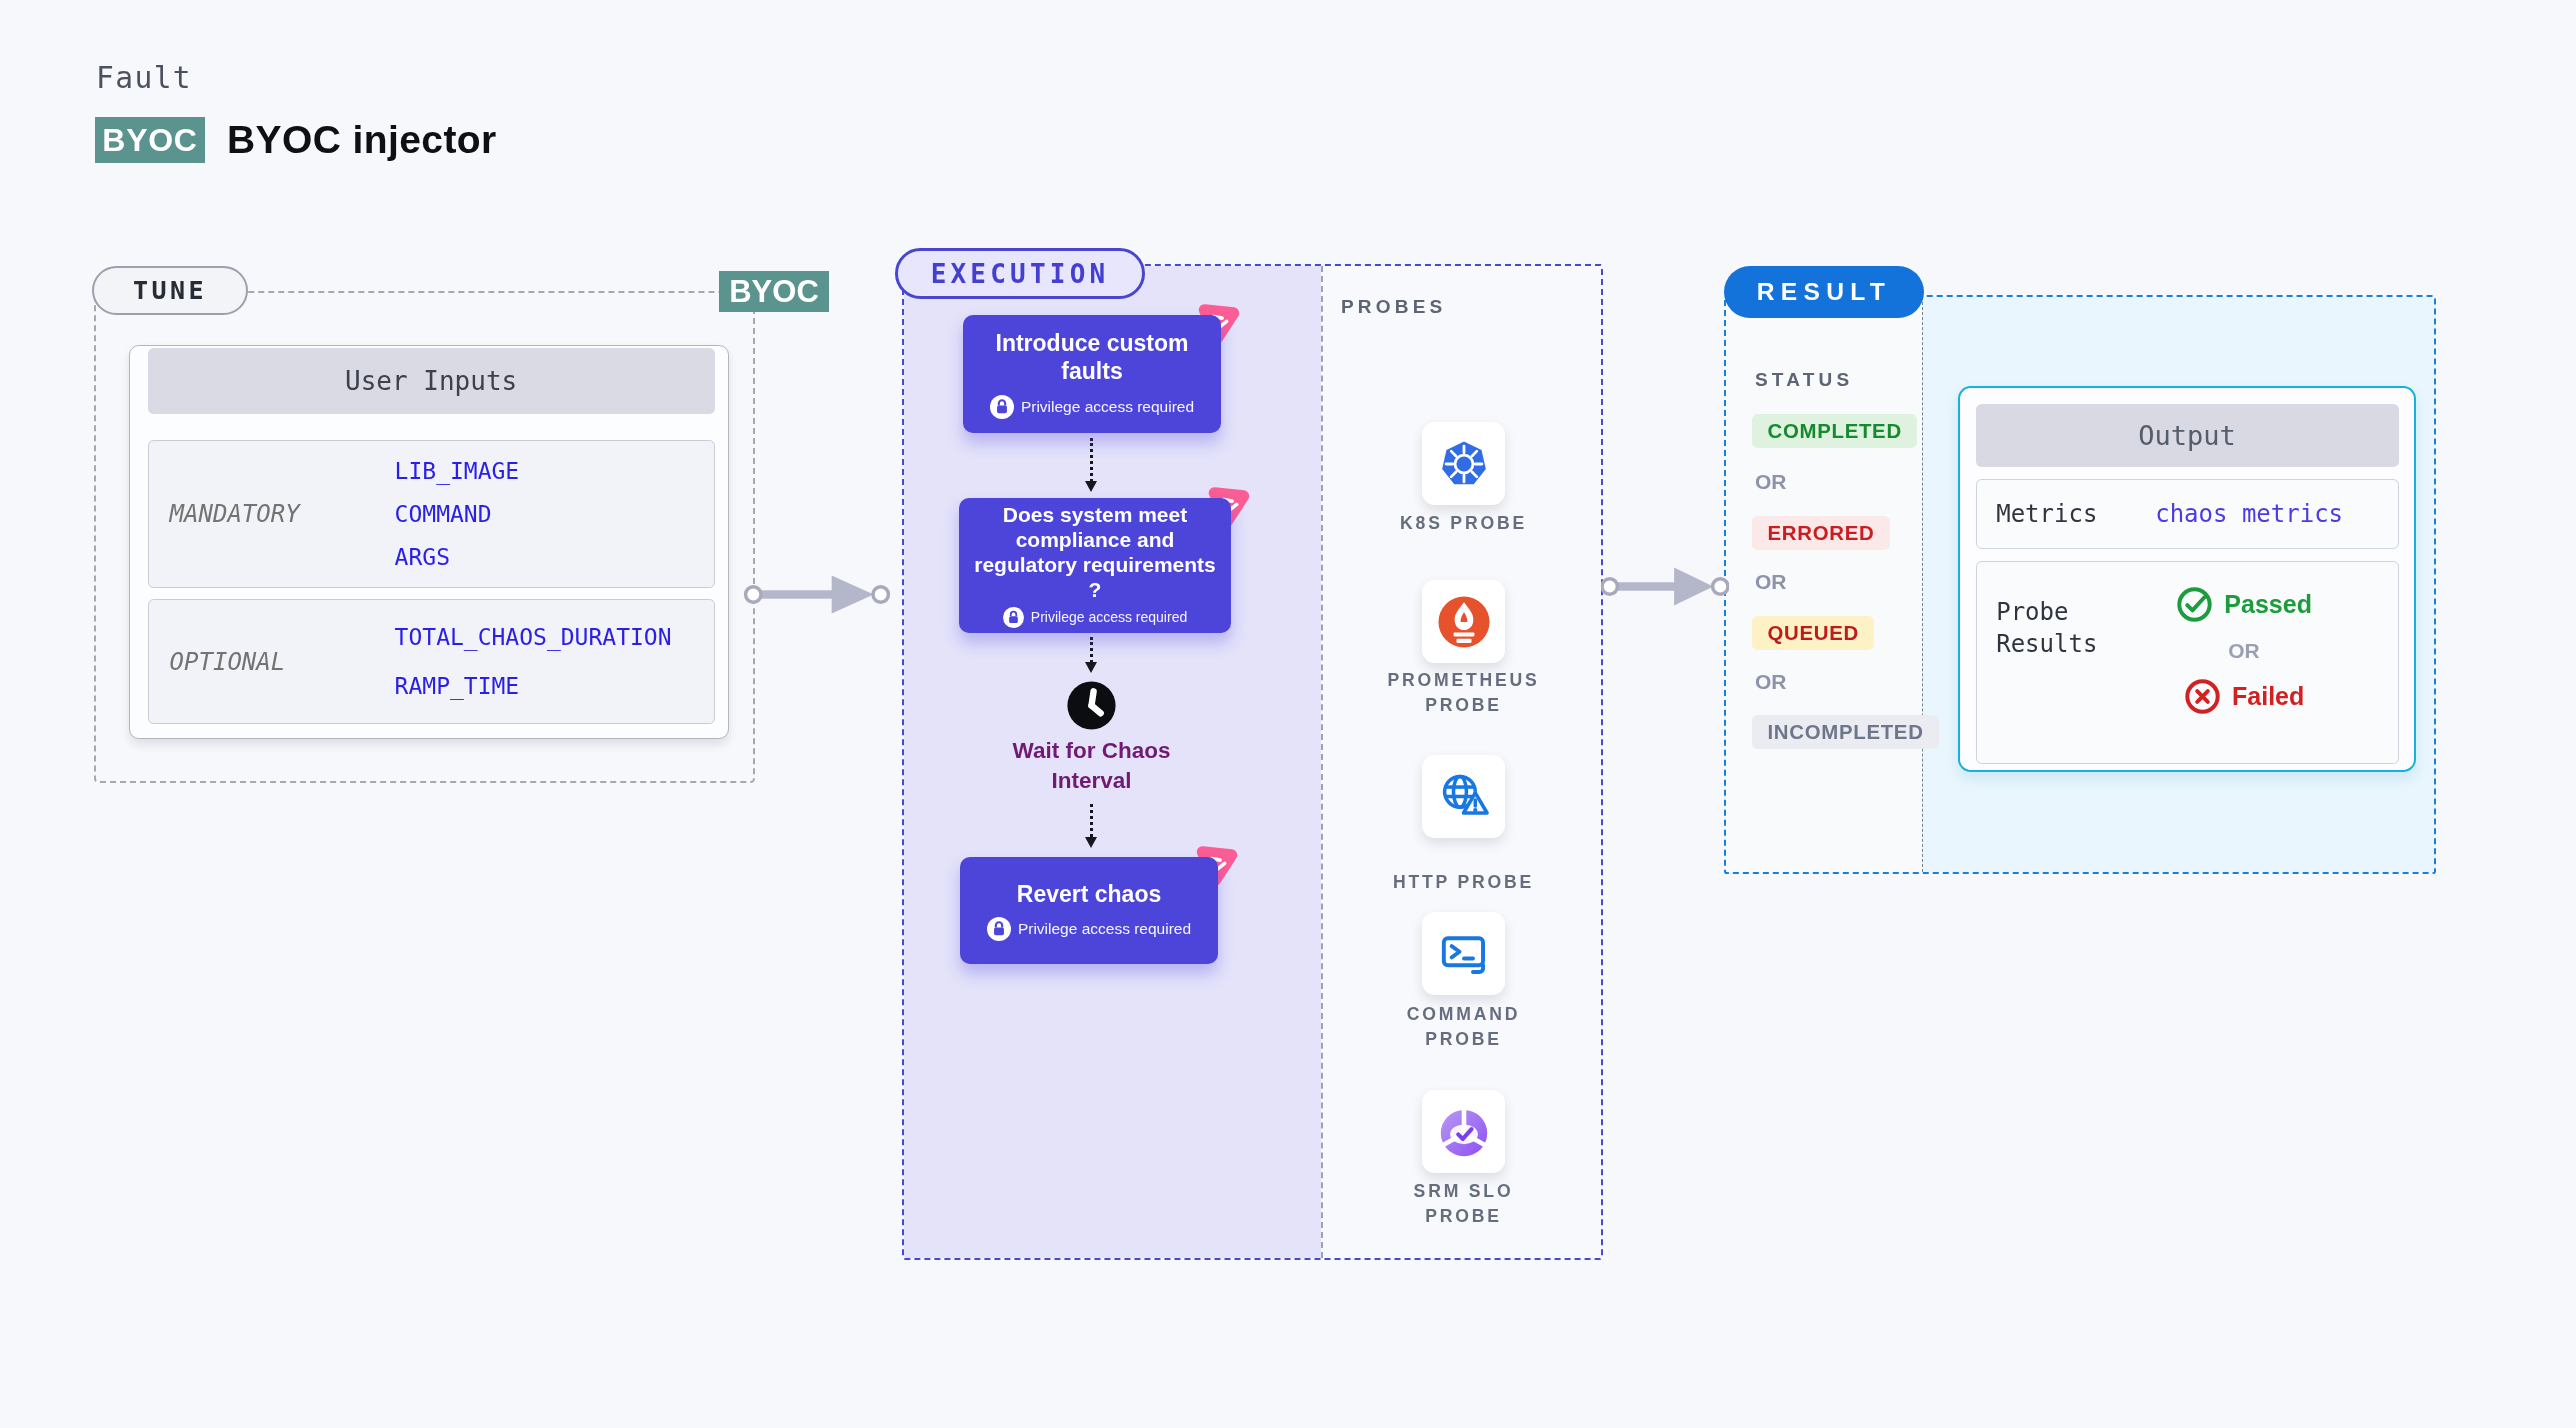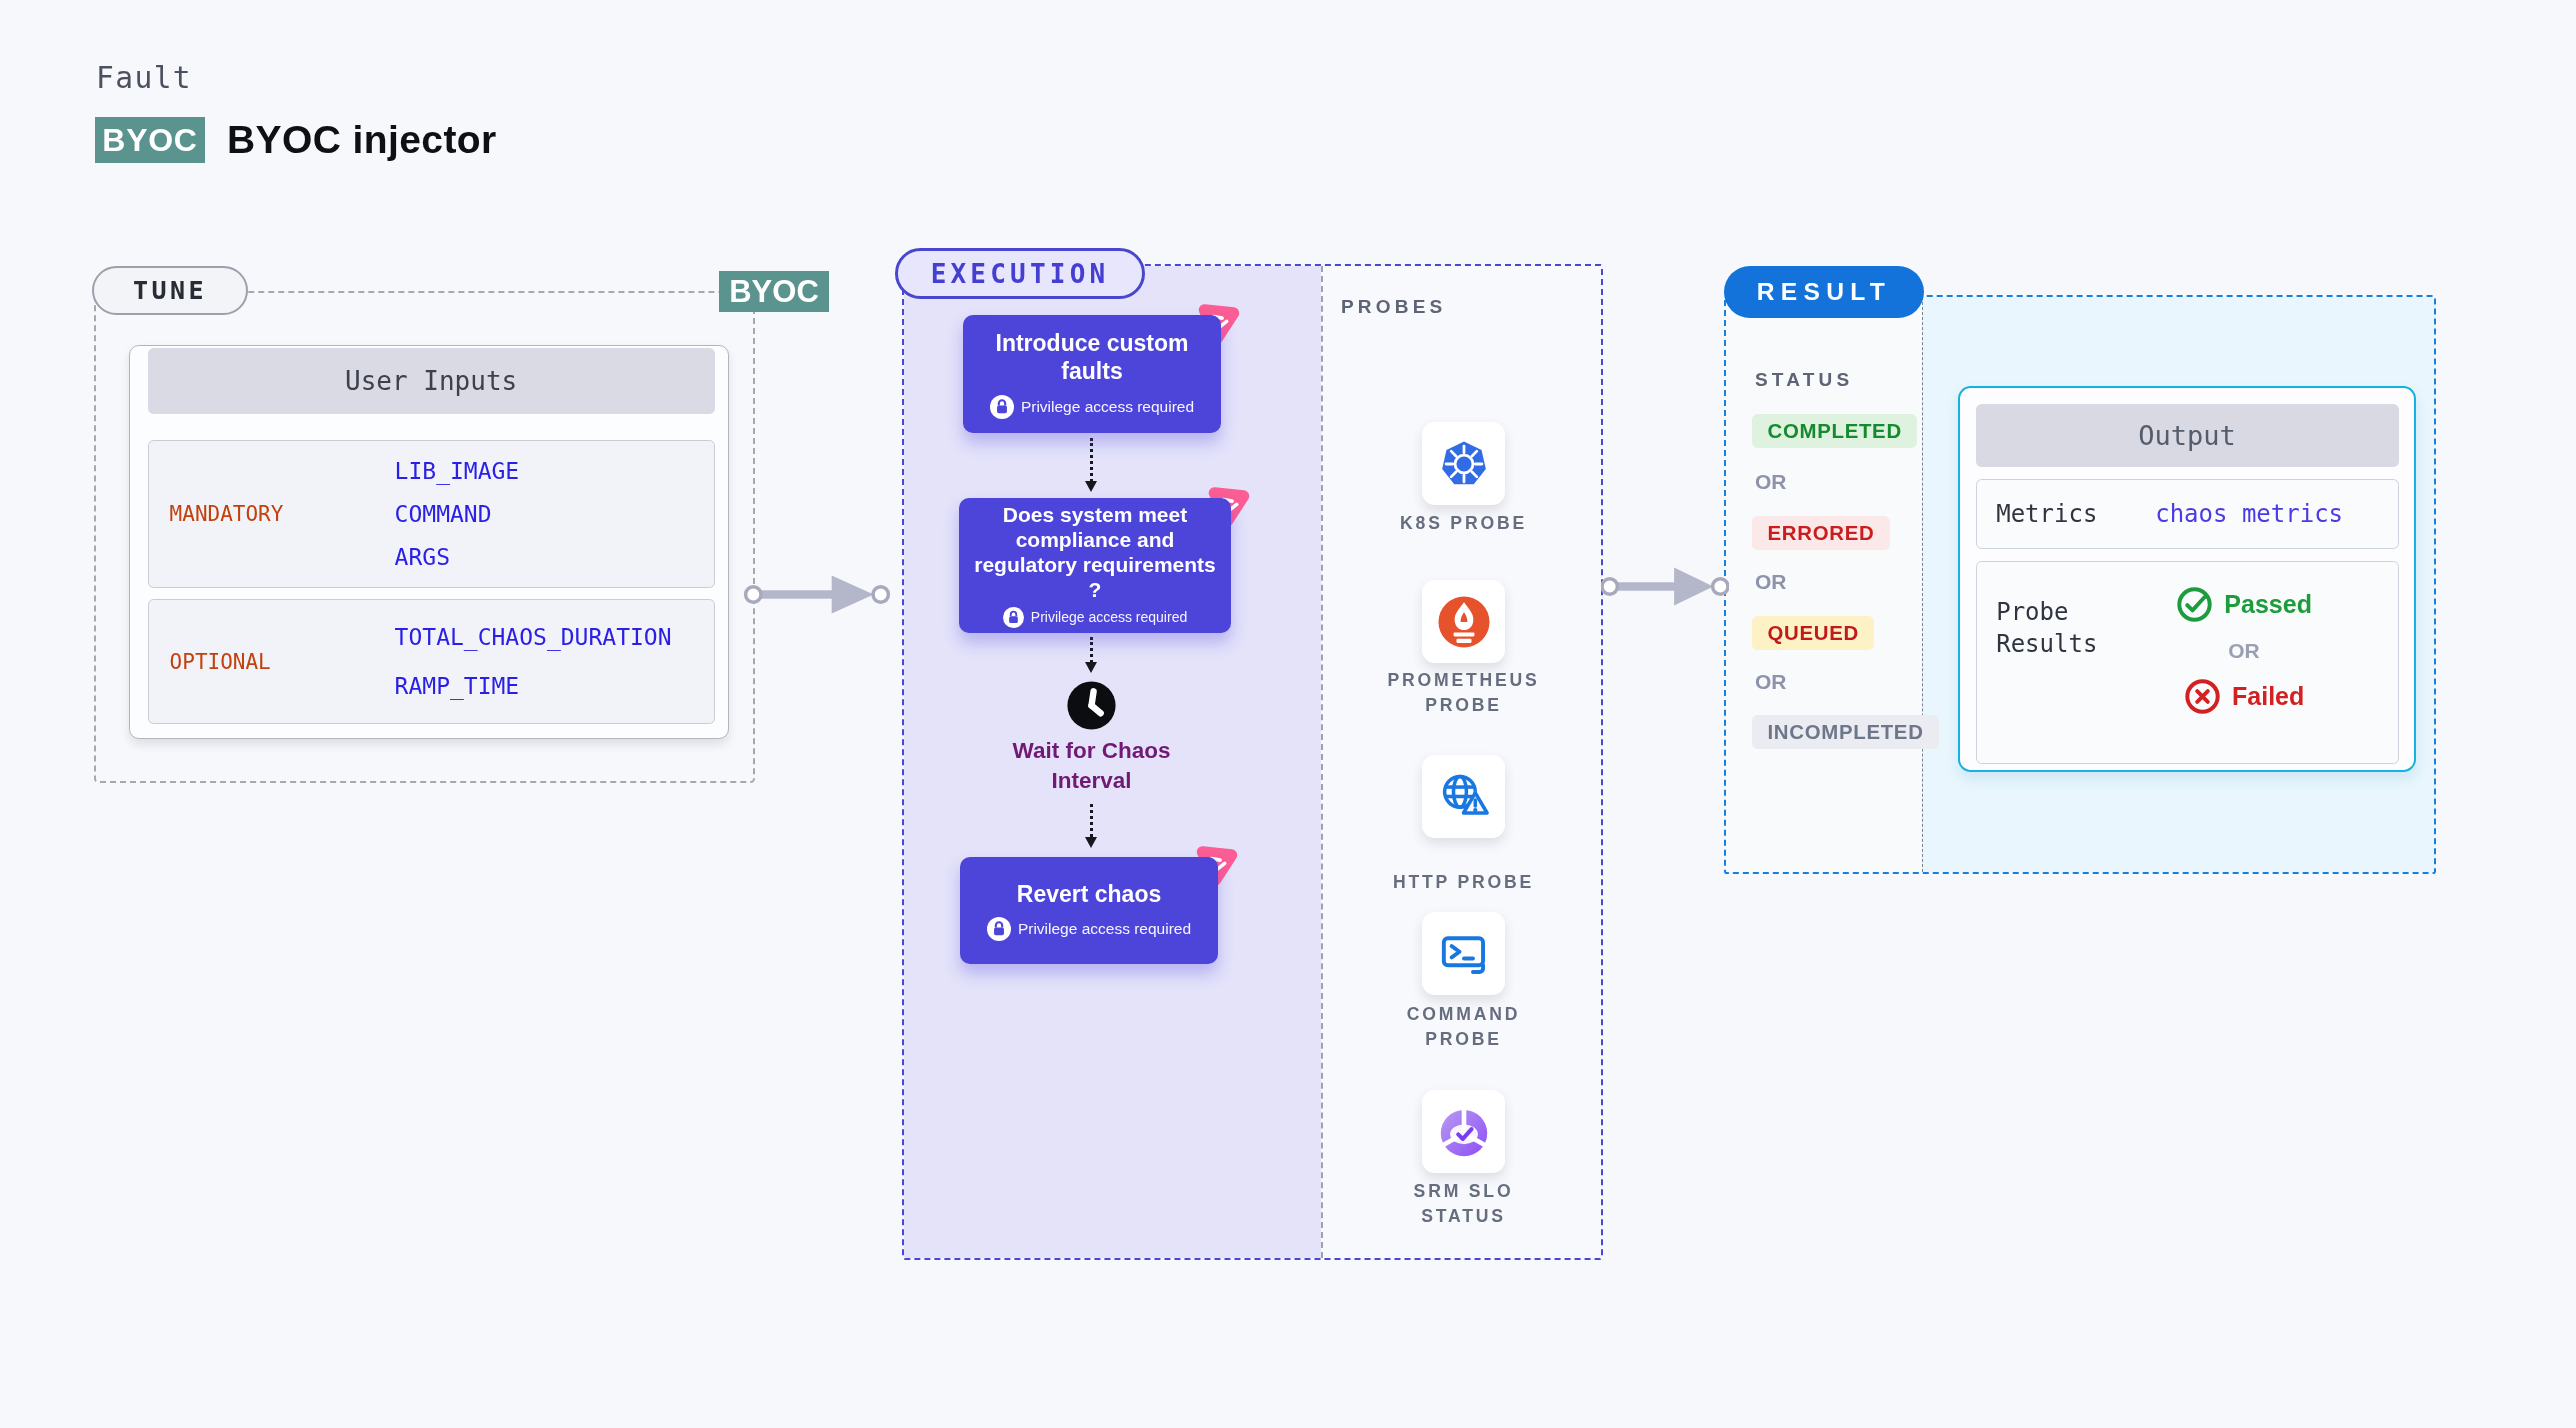--- a/index.html
+++ b/index.html
@@ -37,21 +37,21 @@
     color:#fff; font-weight:800; font-size:31px; }
   .ui-card { left:129px; top:345px; width:600px; height:394px; background:#fcfdfe;
     border:1.4px solid #b0b5c0; border-radius:9.9px; box-shadow:0 5.6px 9.9px rgba(15,23,42,.10); }
   .ui-header { left:17.6px; top:2px; width:567px; height:66px; background:#d9dae3; border-radius:5.6px;
     display:flex; align-items:center; justify-content:center;
     font-size:26px; color:#3c414d; }
   .param-group { left:17.6px; width:567px; background:#f2f3f8; border:1.4px solid #c9ccd6; border-radius:5.6px; }
   .pg-mandatory { top:94px; height:148px; }
   .pg-optional { top:253px; height:125px; }
   .pg-label { position:absolute; left:21px; top:50%; transform:translateY(-50%);
-    font-size:21px; color:#c2410c; }
+    font-size:24px; color:#737373;font-style:italic; }
   .pg-params { position:absolute; left:246px; top:0; bottom:0; right:7px;
     display:flex; flex-direction:column; justify-content:space-evenly; }
   .pg-params span { font-size:23px; color:#2a1fe6; }
 
   
   .flow-arrow { z-index:5; }
 
   
   .exec-box { left:902px; top:264px; width:701px; height:996px;
     border:2.1px dashed #4a47d4; border-radius:2.8px; }
@@ -312,21 +312,21 @@
       <circle cx="50" cy="52" r="40" fill="url(#srmg)"></circle>
       <g stroke="#ffffff" stroke-width="8" stroke-linecap="round">
         <path d="M50 52 L50 12"></path>
         <path d="M50 52 L85 72"></path>
         <path d="M50 52 L15 72"></path>
       </g>
       <ellipse cx="50" cy="54" rx="24" ry="17" fill="#ffffff" opacity="0.92"></ellipse>
       <path d="M40 54 L48 62 L63 45" fill="none" stroke="#7a3ef0" stroke-width="7" stroke-linecap="round" stroke-linejoin="round"></path>
     </svg>
   </div>
-  <div class="abs probe-label" style="top:1179px;">SRM SLO STATUS</div>
+  <div class="abs probe-label" style="top:1179px;">SRM SLO PROBE</div>
 
   <svg class="abs flow-arrow" style="left:1601px; top:562px;" width="128" height="49" viewBox="0 0 182 70">
     <rect x="20" y="29" width="86" height="12" fill="#b4b6c9"></rect>
     <polygon points="104,8 160,35 104,62" fill="#b4b6c9"></polygon>
     <circle cx="12" cy="35" r="11" fill="#ffffff" stroke="#a7a9bd" stroke-width="5"></circle>
     <circle cx="170" cy="35" r="11" fill="#ffffff" stroke="#a7a9bd" stroke-width="5"></circle>
   </svg>
 
   <div class="abs result-box">
     <div class="status-fill"></div>

